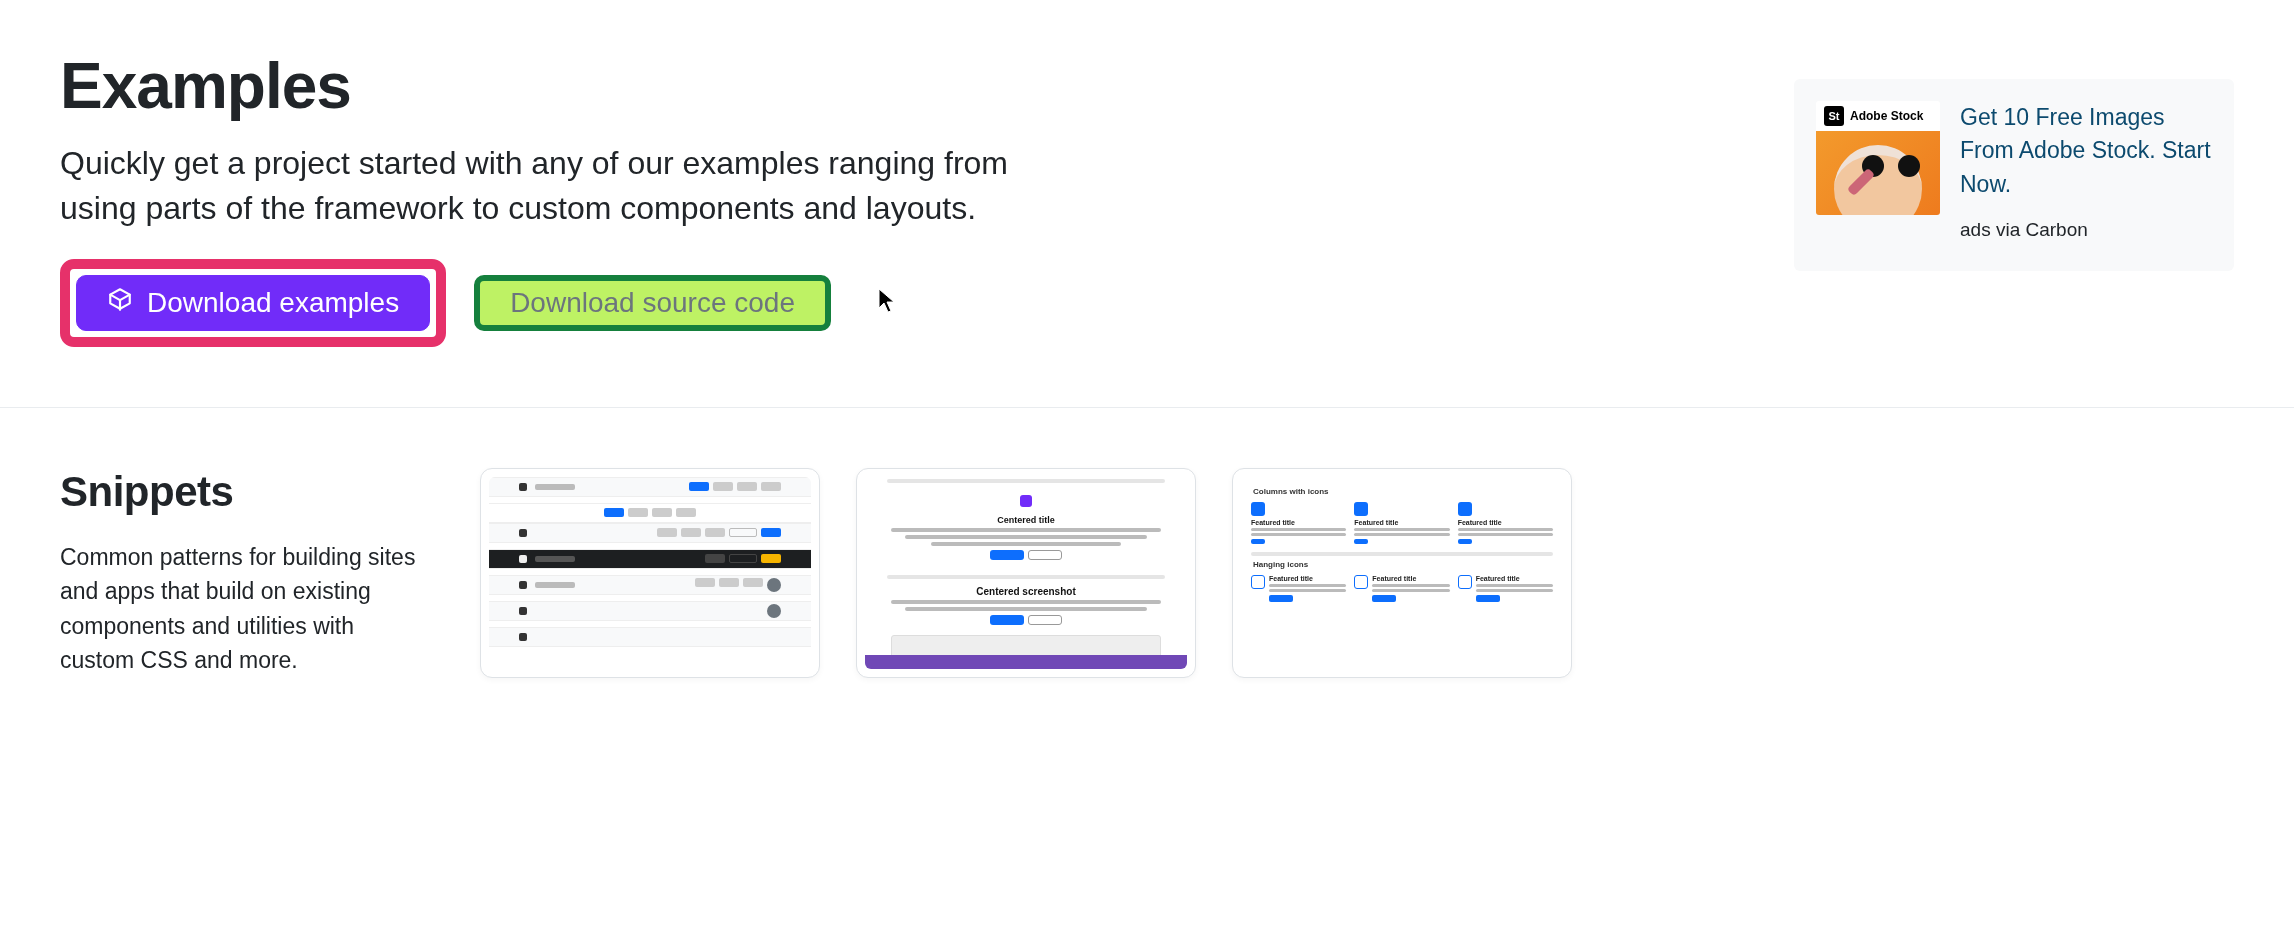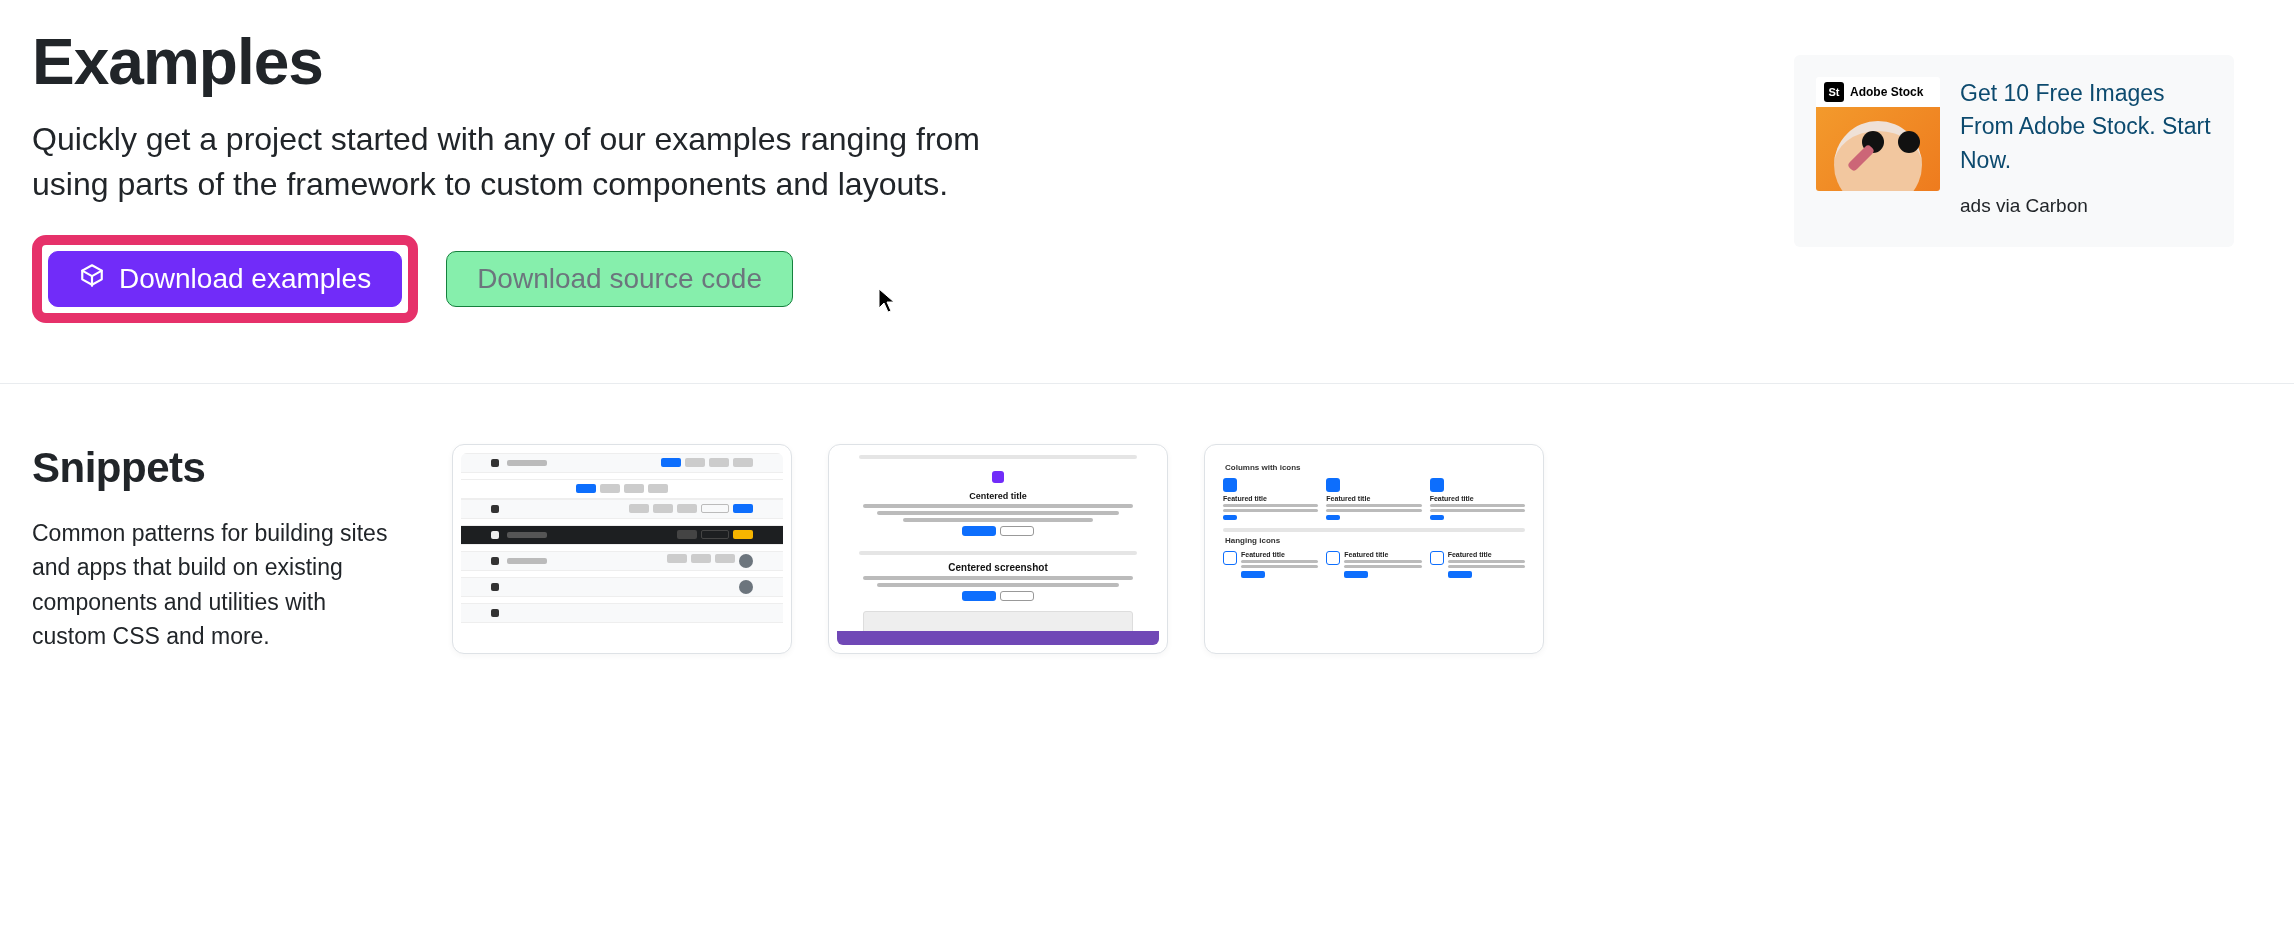--- a/index.html
+++ b/index.html
@@ -6,21 +6,22 @@
   body {
     font-family: -apple-system, BlinkMacSystemFont, "Segoe UI", Helvetica, Arial, sans-serif;
     background: #fff;
     color: #212529;
     width: 2294px;
     height: 946px;
     overflow: hidden;
     position: relative;
   }
   .page {
-    padding: 25px 60px 0 32px;
+    padding: 25px 60px 0 60px;
+    margin-top: 24px;
   }
   
   .hero {
     display: flex;
     justify-content: space-between;
     align-items: flex-start;
   }
   .hero-left {
     max-width: 1000px;
   }
@@ -59,23 +60,23 @@
     padding: 0 30px;
     cursor: pointer;
     white-space: nowrap;
   }
   .btn-primary {
     background: #712CF9;
     color: #fff;
     border: 1px solid #712CF9;
   }
   .btn-outline {
-    background: #86efac;
+    background: #bef264;
     color: #6c757d;
-    border: 1px solid #15803d;
+    border: 6px solid #15803d;
   }
   
   .ad-card {
     width: 440px;
     background: #f8f9fa;
     border-radius: 6px;
     padding: 22px 22px 30px 22px;
     display: flex;
     gap: 20px;
     margin-top: 30px;

